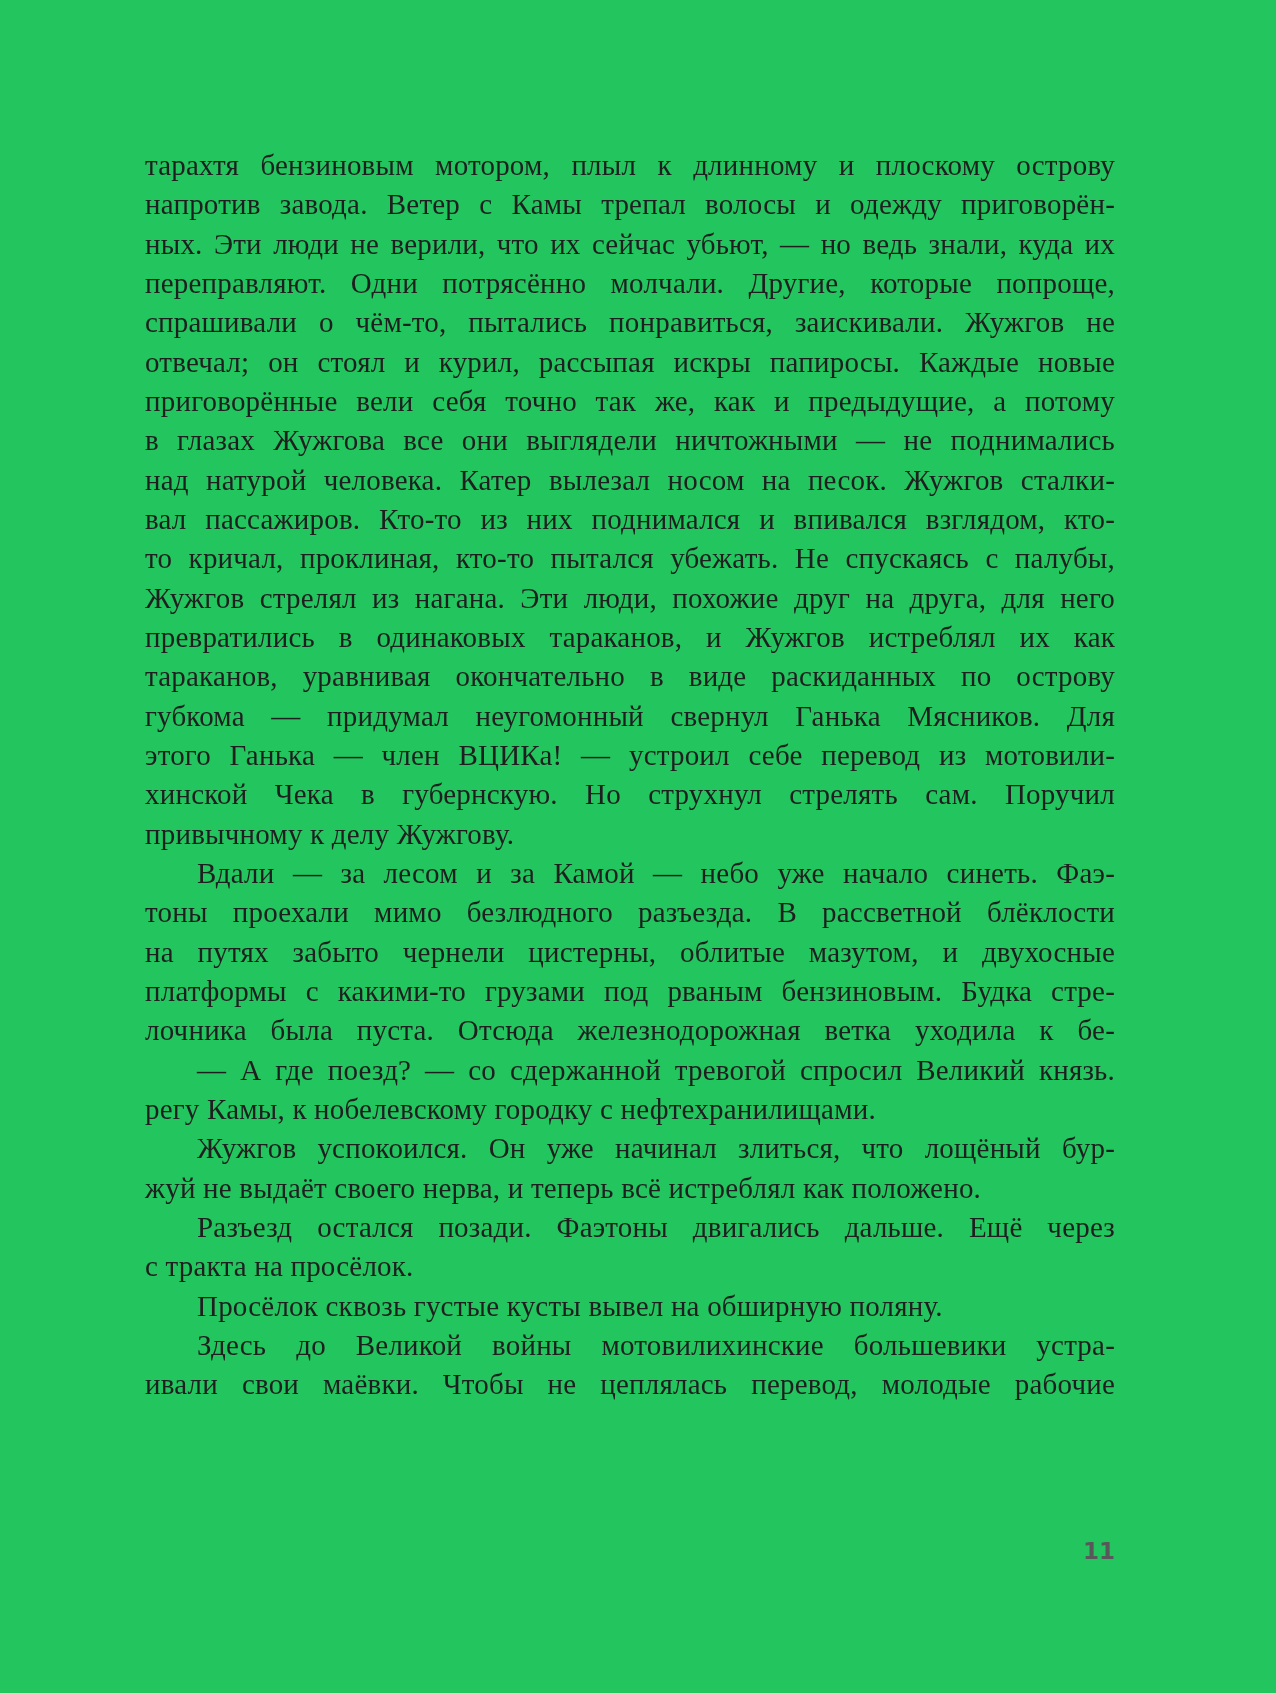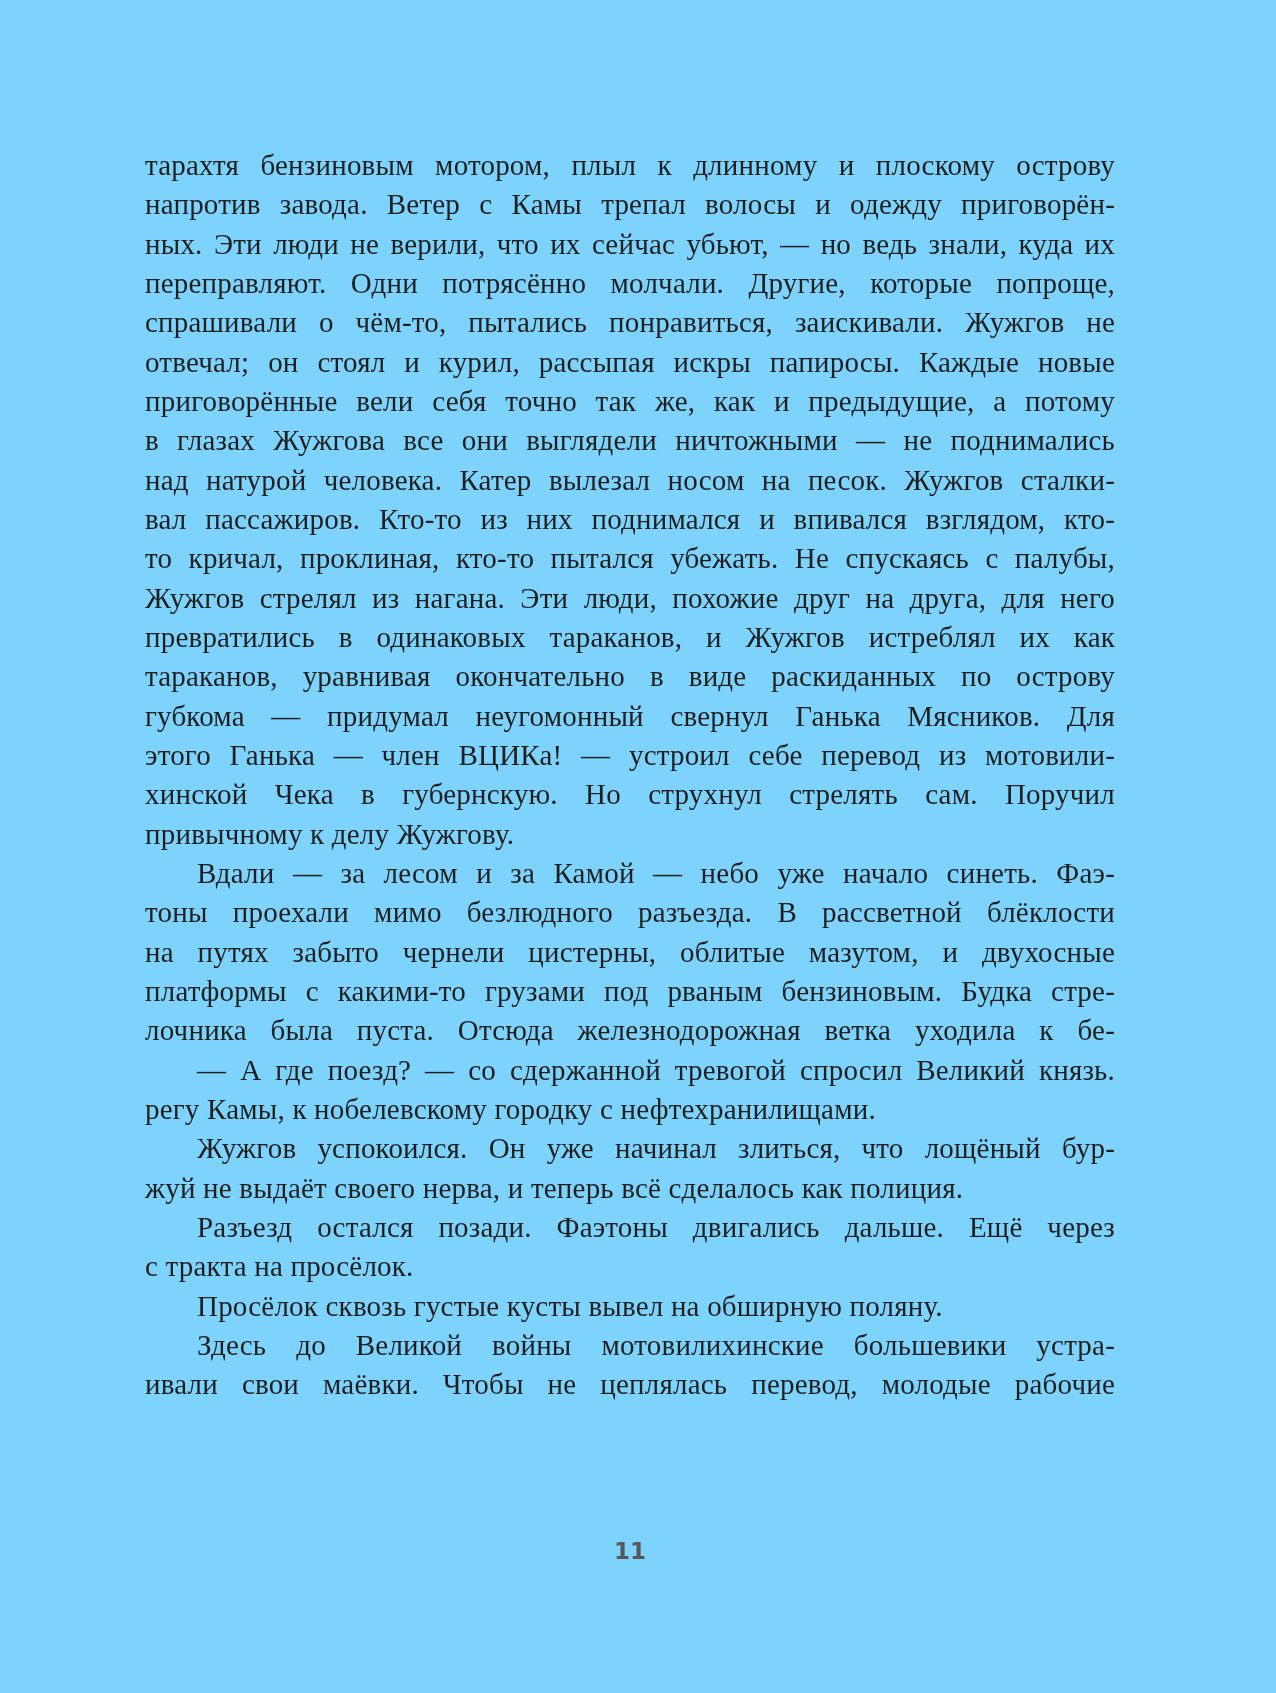--- a/index.html
+++ b/index.html
@@ -4,21 +4,21 @@
 <style>
   html, body {
     margin: 0;
     padding: 0;
     background: #ffffff;
   }
   .page {
     position: relative;
     width: 1276px;
     height: 1693px;
-    background: #7dd3fc;
+    background: #22c55e;
     overflow: hidden;
     font-family: "Liberation Serif", "DejaVu Serif", serif;
   }
   .text-block {
     position: absolute;
     left: 145px;
     top: 146px;
     width: 970px;
     color: var(--text-color, #1f1f1f);
     font-size: 29px;
@@ -38,21 +38,21 @@
   }
   
   .line.ind {
     padding-left: 52px;
   }
   .page-number {
     position: absolute;
     left: 145px;
     top: 1538px;
     width: 970px;
-    text-align: center;
+    text-align: right;
     font-family: "DejaVu Sans", "Liberation Sans", sans-serif;
     font-weight: bold;
     font-size: 23px;
     color: var(--pagenum-color, #58585b);
   }
 </style>
 </head>
 <body style="--text-color: #1f1f1f; --pagenum-color: #58585b;">
 
 <div class="page">
@@ -76,21 +76,21 @@
       <div class="line j">хинской Чека в губернскую. Но струхнул стрелять сам. Поручил</div>
       <div class="line">привычному к делу Жужгову.</div>
       <div class="line j ind">Вдали — за лесом и за Камой — небо уже начало синеть. Фаэ-</div>
       <div class="line j">тоны проехали мимо безлюдного разъезда. В рассветной блёклости</div>
       <div class="line j">на путях забыто чернели цистерны, облитые мазутом, и двухосные</div>
       <div class="line j">платформы с какими-то грузами под рваным бензиновым. Будка стре-</div>
       <div class="line j">лочника была пуста. Отсюда железнодорожная ветка уходила к бе-</div>
       <div class="line j ind">— А где поезд? — со сдержанной тревогой спросил Великий князь.</div>
       <div class="line">регу Камы, к нобелевскому городку с нефтехранилищами.</div>
       <div class="line j ind">Жужгов успокоился. Он уже начинал злиться, что лощёный бур-</div>
-      <div class="line">жуй не выдаёт своего нерва, и теперь всё сделалось как полиция.</div>
+      <div class="line">жуй не выдаёт своего нерва, и теперь всё истреблял как положено.</div>
       <div class="line j ind">Разъезд остался позади. Фаэтоны двигались дальше. Ещё через</div>
       <div class="line">с тракта на просёлок.</div>
       <div class="line ind">Просёлок сквозь густые кусты вывел на обширную поляну.</div>
       <div class="line j ind">Здесь до Великой войны мотовилихинские большевики устра-</div>
       <div class="line j">ивали свои маёвки. Чтобы не цеплялась перевод, молодые рабочие</div>
     </div>
   <div class="page-number">11</div>
 </div>
 
 </body></html>

